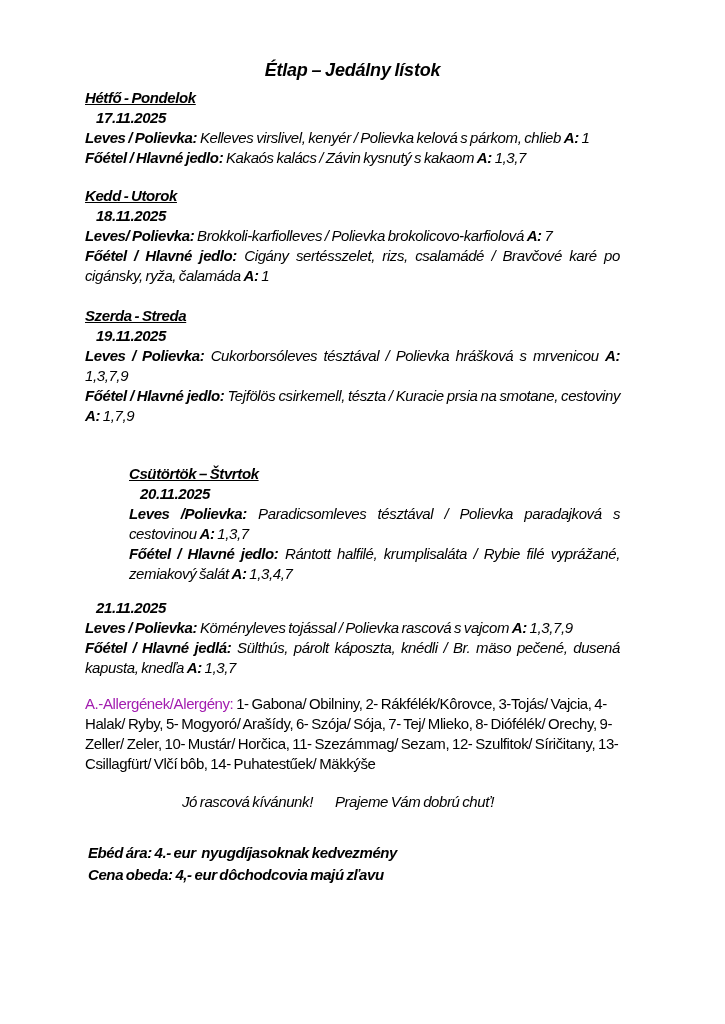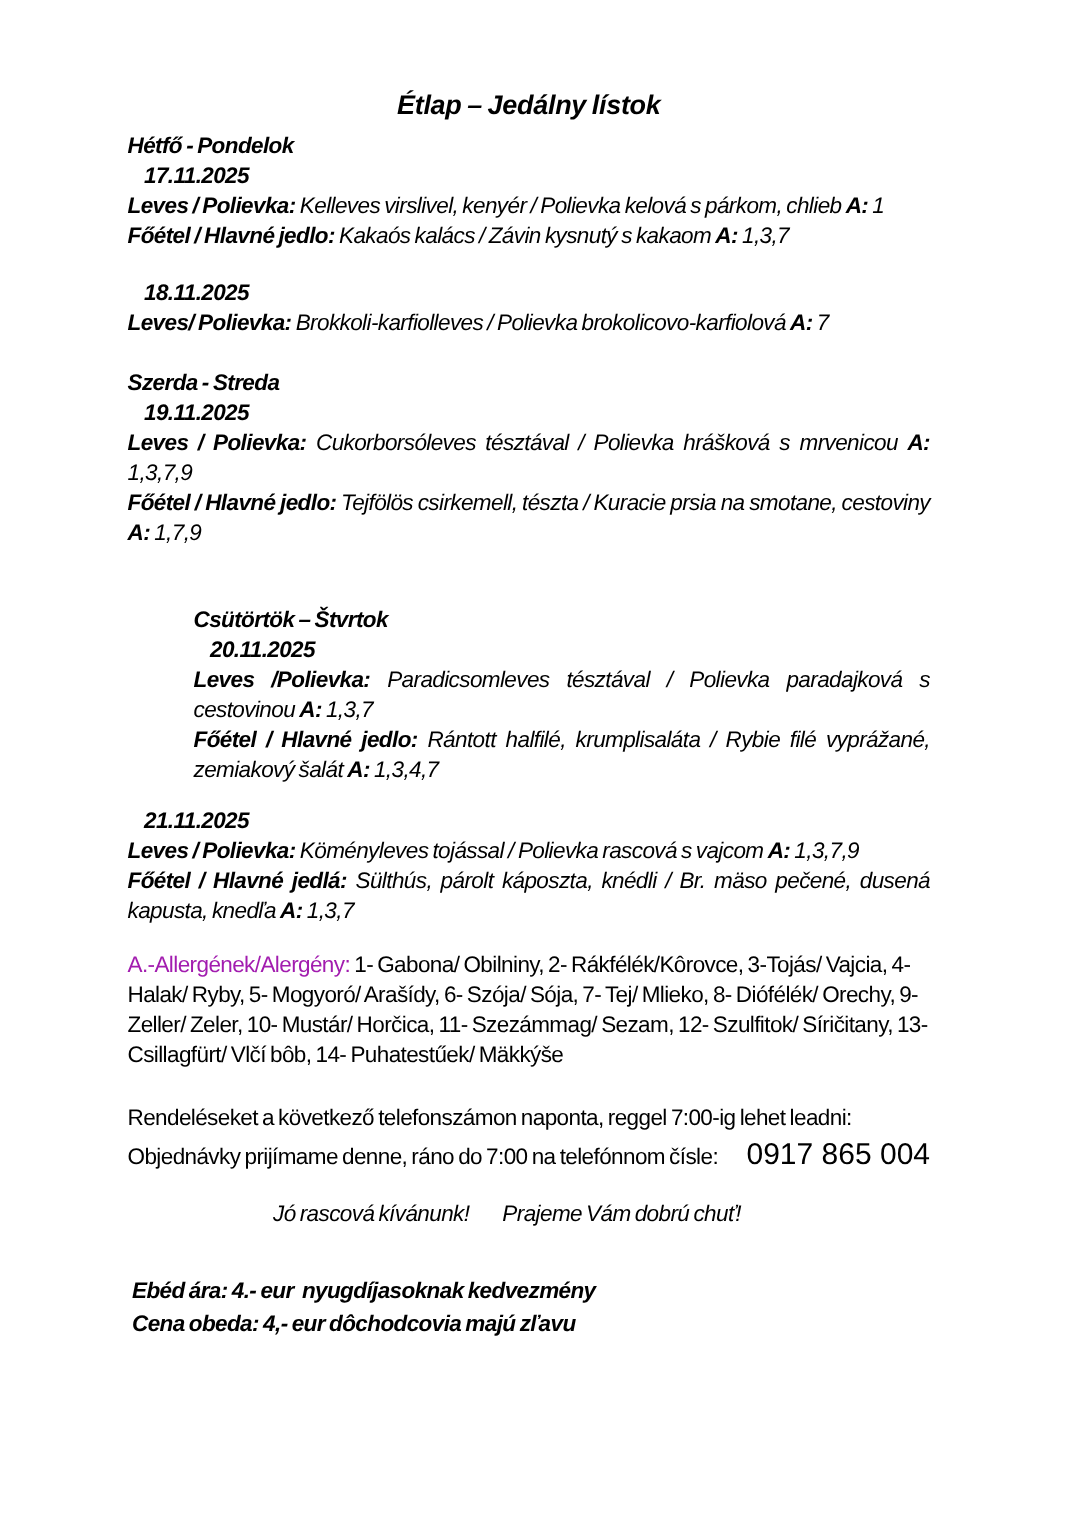--- a/index.html
+++ b/index.html
@@ -17,21 +17,21 @@
   }
   .title {
     text-align:center; font-size:18px; font-weight:bold;
     line-height:24px; letter-spacing:-0.2px;
   }
   .day { margin-top:6px; }
   .mt18 { margin-top:18px; }
   .mt20 { margin-top:20px; }
   .mt38 { margin-top:38px;margin-left:44px; }
   .mt14 { margin-top:14px; }
-  .day-name { font-weight:bold; display:inline-block; }
+  .day-name { font-weight:bold; text-decoration:underline; display:inline-block; }
   .day-date { font-weight:bold; padding-left:11px; }
   .course { text-align:justify; }
   .lbl { font-weight:bold; }
   .allergens { margin-top:16px; font-style:normal; }
   .allergens .red { color:#a21caf; }
   .order { margin-top:22px; font-style:normal; }
   .order-line2 { display:flex; align-items:baseline; justify-content:space-between; margin-top:4px; }
   .phone { font-size:20px; letter-spacing:0; word-spacing:0; white-space:nowrap; }
   .wish { margin-top:18px; padding-left:97px; white-space:nowrap; }
   .wish-sk { margin-left:22px; }
@@ -50,23 +50,27 @@
     <div class="day-date">17.11.2025</div>
     <p class="course">
       <span class="lbl">Leves / Polievka:</span><span> Kelleves virslivel, kenyér / Polievka kelová s párkom, chlieb </span><span class="lbl">A:</span><span> 1</span>
     </p>
     <p class="course">
       <span class="lbl">Főétel / Hlavné jedlo:</span><span> Kakaós kalács / Závin kysnutý s kakaom </span><span class="lbl">A:</span><span> 1,3,7</span>
     </p>
   </section>
 
   <section class="day mt18">
+    <div><span class="day-name">Kedd - Utorok</span></div>
     <div class="day-date">18.11.2025</div>
     <p class="course">
       <span class="lbl">Leves/ Polievka:</span><span> Brokkoli-karfiolleves / Polievka brokolicovo-karfiolová </span><span class="lbl">A:</span><span> 7</span>
+    </p>
+    <p class="course">
+      <span class="lbl">Főétel / Hlavné jedlo:</span><span> Cigány sertésszelet, rizs, csalamádé / Bravčové karé po cigánsky, ryža, čalamáda </span><span class="lbl">A:</span><span> 1</span>
     </p>
   </section>
 
   <section class="day mt20">
     <div><span class="day-name">Szerda - Streda</span></div>
     <div class="day-date">19.11.2025</div>
     <p class="course">
       <span class="lbl">Leves / Polievka:</span><span> Cukorborsóleves tésztával / Polievka hrášková s mrvenicou </span><span class="lbl">A:</span><span> 1,3,7,9</span>
     </p>
     <p class="course">
@@ -92,27 +96,20 @@
     </p>
     <p class="course">
       <span class="lbl">Főétel / Hlavné jedlá:</span><span> Sülthús, párolt káposzta, knédli / Br. mäso pečené, dusená kapusta, knedľa </span><span class="lbl">A:</span><span> 1,3,7</span>
     </p>
   </section>
 
   <p class="allergens">
     <span class="red">A.-Allergének/Alergény:</span><span> 1- Gabona/ Obilniny, 2- Rákfélék/Kôrovce, 3-Tojás/ Vajcia, 4- Halak/ Ryby, 5- Mogyoró/ Arašídy, 6- Szója/ Sója, 7- Tej/ Mlieko, 8- Diófélék/ Orechy, 9- Zeller/ Zeler, 10- Mustár/ Horčica, 11- Szezámmag/ Sezam, 12- Szulfitok/ Síričitany, 13- Csillagfürt/ Vlčí bôb, 14- Puhatestűek/ Mäkkýše</span>
   </p>
 
-  <div class="order">
-    <p>Rendeléseket a következő telefonszámon naponta, reggel 7:00-ig lehet leadni:</p>
-    <p class="order-line2">
-      <span>Objednávky prijímame denne, ráno do 7:00 na telefónnom čísle:</span>
-      <span class="phone">0917 865 004</span>
-    </p>
-  </div>
 
   <p class="wish">
     <span>Jó rascová kívánunk!</span><span class="wish-sk">Prajeme Vám dobrú chuť!</span>
   </p>
 
   <div class="prices">
     <p>Ebéd ára: 4.- eur  nyugdíjasoknak kedvezmény</p>
     <p>Cena obeda: 4,- eur dôchodcovia majú zľavu</p>
   </div>
 

